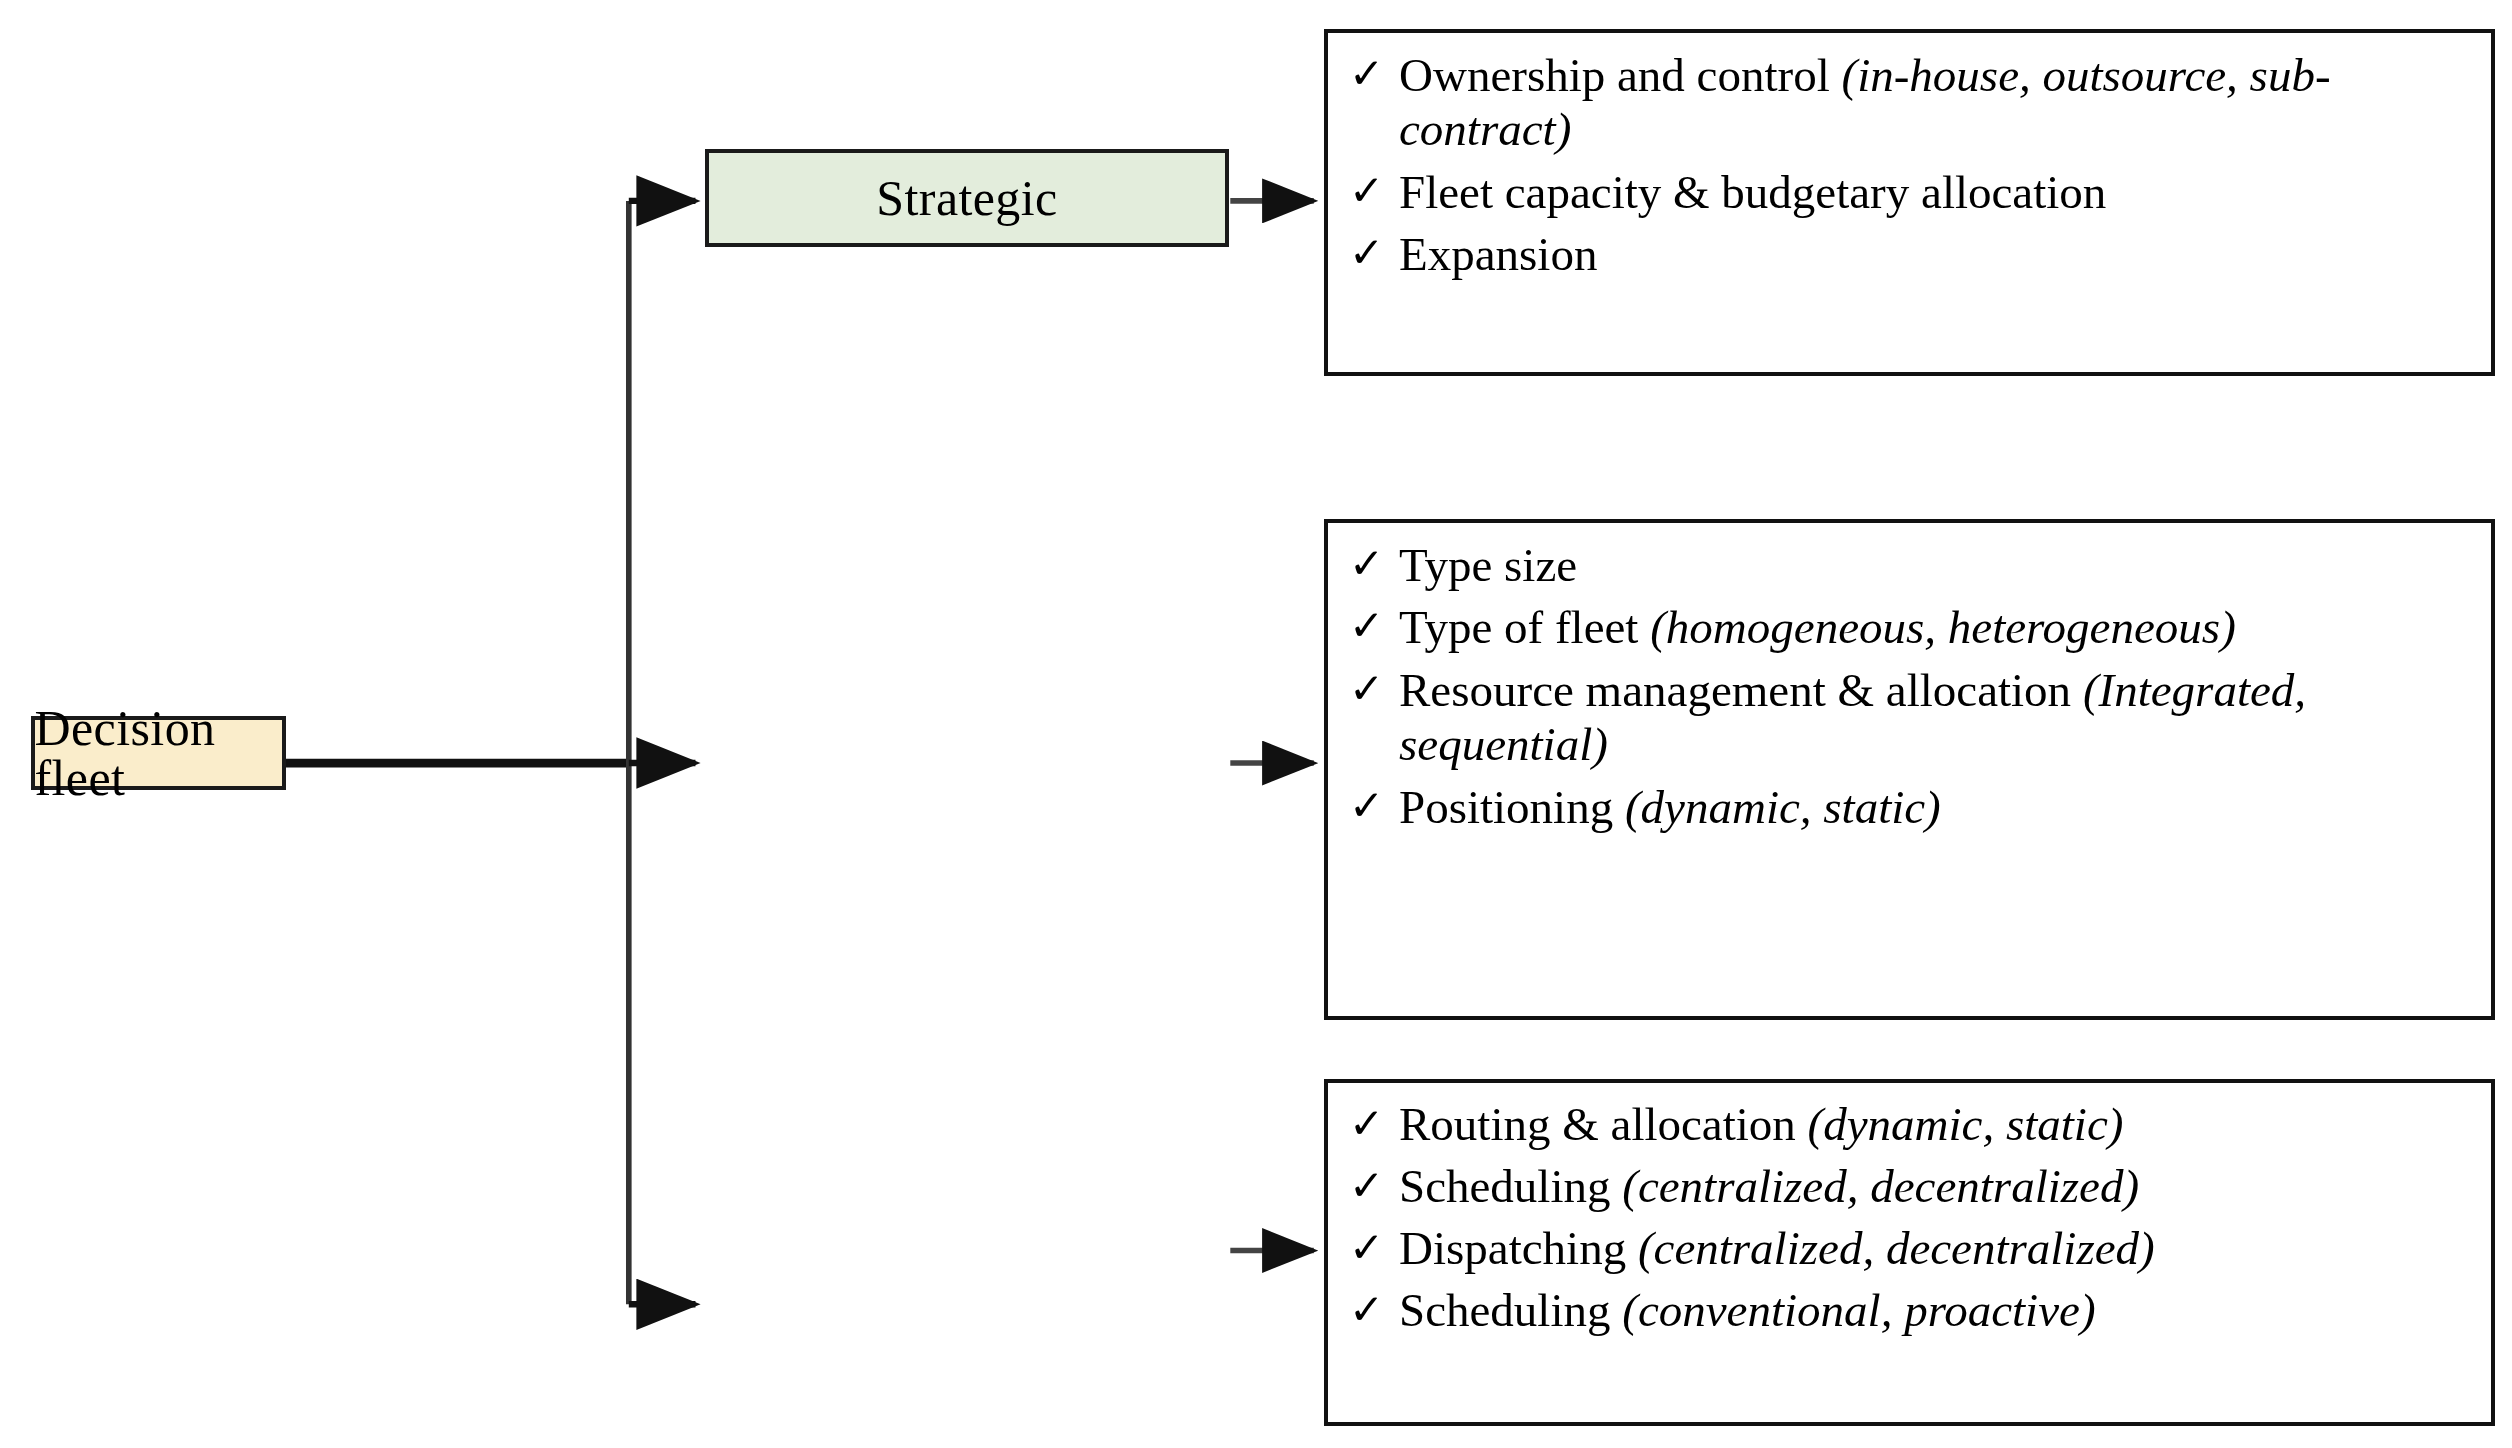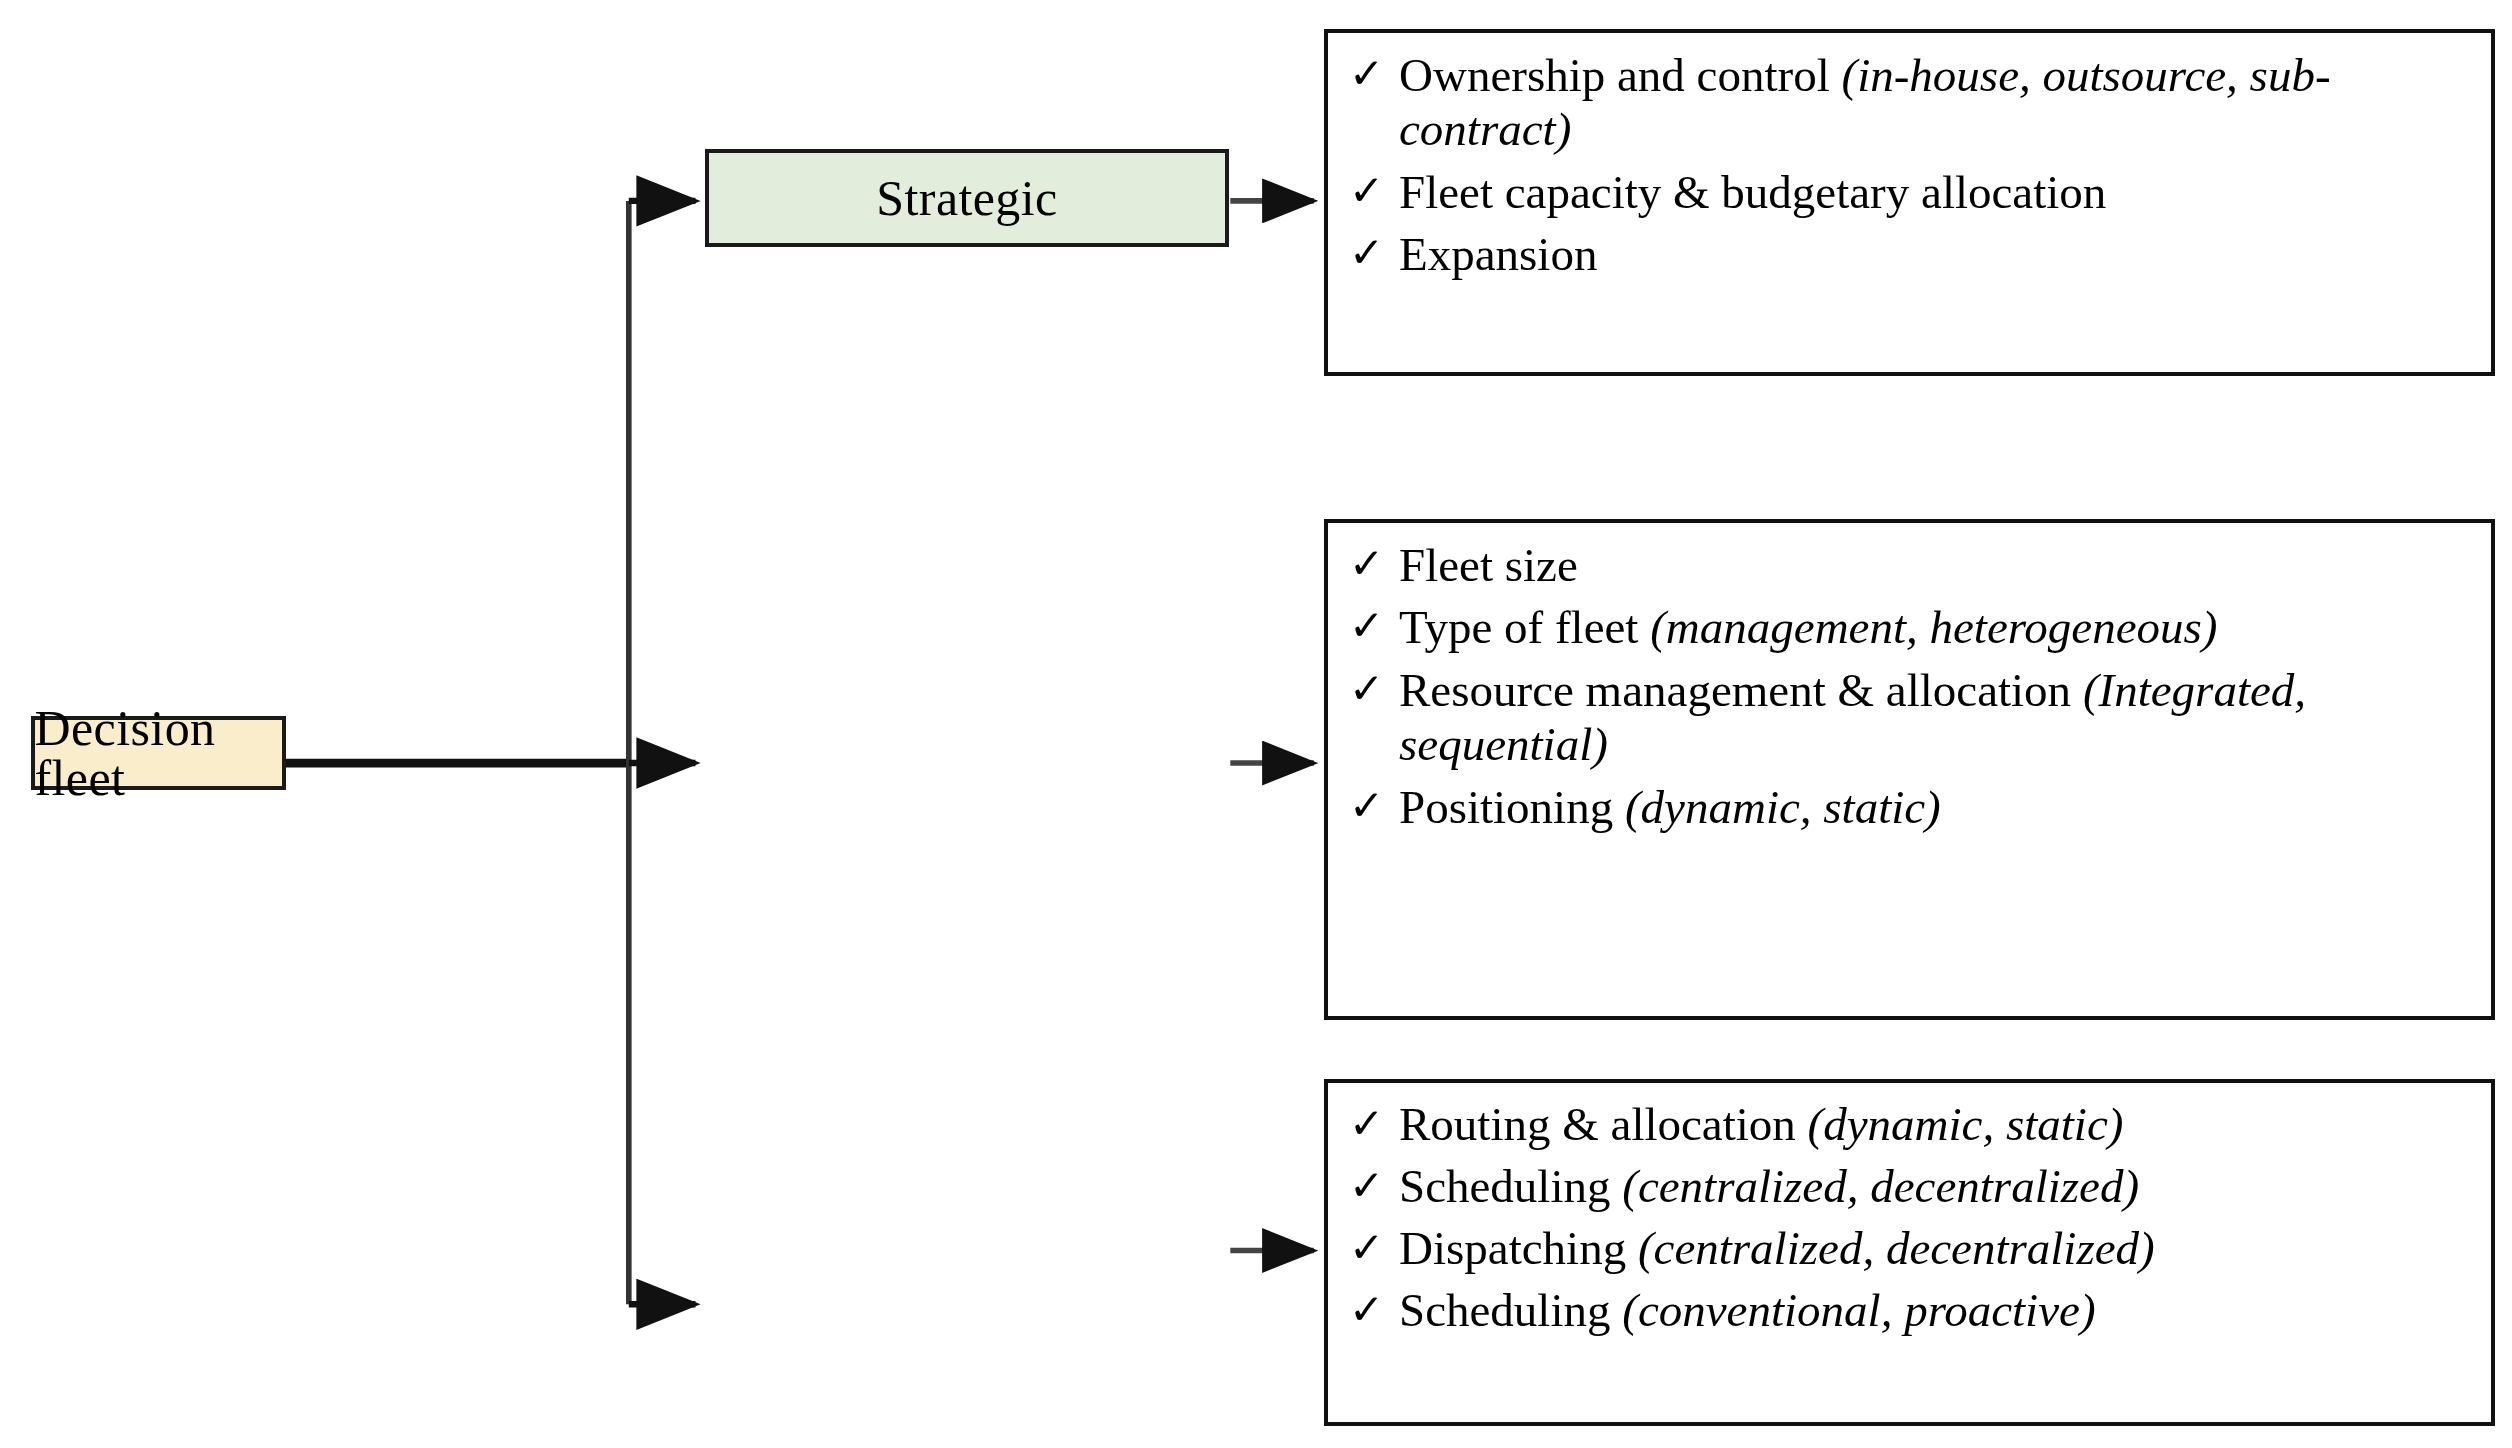--- a/index.html
+++ b/index.html
@@ -119,25 +119,25 @@
         <span class="tick">✓</span>
         <span class="btext"><span>Expansion</span><span class="it"></span></span>
       </li>
     </ul>
   </div>
 
   <div class="panel panel-tactical">
     <ul class="bullets">
       <li>
         <span class="tick">✓</span>
-        <span class="btext"><span>Fleet size</span><span class="it"></span></span>
+        <span class="btext"><span>Type size</span><span class="it"></span></span>
       </li>
       <li>
         <span class="tick">✓</span>
-        <span class="btext"><span>Type of fleet </span><span class="it">(management, heterogeneous)</span></span>
+        <span class="btext"><span>Type of fleet </span><span class="it">(homogeneous, heterogeneous)</span></span>
       </li>
       <li>
         <span class="tick">✓</span>
         <span class="btext"><span>Resource management &amp; allocation </span><span class="it">(Integrated, sequential)</span></span>
       </li>
       <li>
         <span class="tick">✓</span>
         <span class="btext"><span>Positioning  </span><span class="it">(dynamic, static)</span></span>
       </li>
     </ul>

